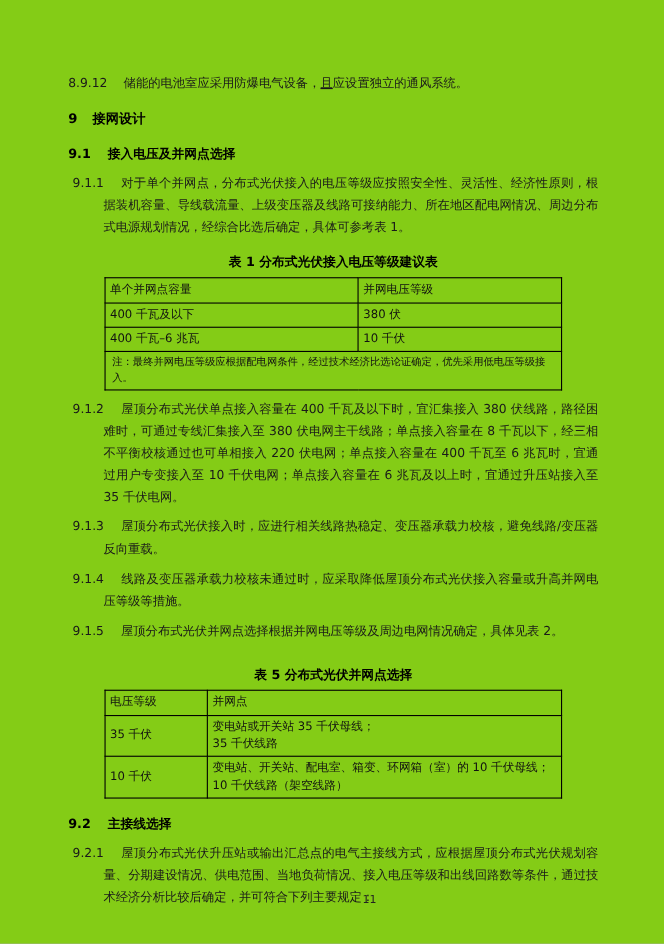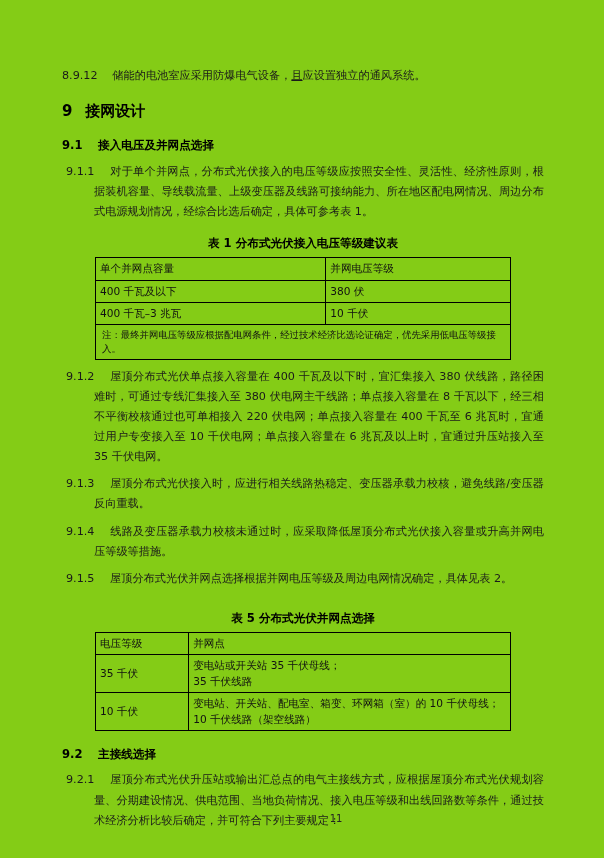--- a/index.html
+++ b/index.html
@@ -19,21 +19,21 @@
     box-sizing: border-box;
     overflow: hidden;
   }
   .content {
     position: absolute;
     left: 62px;
     top: 66px;
     width: 482px;
   }
   .clause-l1 {
-    font-size: 15px;
+    font-size: 12px;
     font-weight: bold;
     color: #000;
     margin: 13px 0 8px 0;
     line-height: 1.6;
   }
   .clause-l1 .num { display: inline-block; min-width: 18px; }
   .clause-l2 {
     font-size: 11.6px;
     font-weight: bold;
     color: #000;
@@ -142,21 +142,21 @@
       <tbody>
           <tr>
         <td class="c1">单个并网点容量</td>
         <td class="c2">并网电压等级</td>
       </tr>
       <tr>
         <td class="c1">400 千瓦及以下</td>
         <td class="c2">380 伏</td>
       </tr>
       <tr>
-        <td class="c1">400 千瓦–3 兆瓦</td>
+        <td class="c1">400 千瓦–6 兆瓦</td>
         <td class="c2">10 千伏</td>
       </tr>
       <tr>
         <td class="note" colspan="2">注：最终并网电压等级应根据配电网条件，经过技术经济比选论证确定，优先采用低电压等级接入。</td>
       </tr>
     </tbody>
       </table>
 
     <p class="body-item">
       <span class="num">9.1.2</span><span>屋顶分布式光伏单点接入容量在 400 千瓦及以下时，宜汇集接入 380 伏线路，路径困难时，可通过专线汇集接入至 380 伏电网主干线路；单点接入容量在 8 千瓦以下，经三相不平衡校核通过也可单相接入 220 伏电网；单点接入容量在 400 千瓦至 6 兆瓦时，宜通过用户专变接入至 10 千伏电网；单点接入容量在 6 兆瓦及以上时，宜通过升压站接入至 35 千伏电网。</span>

